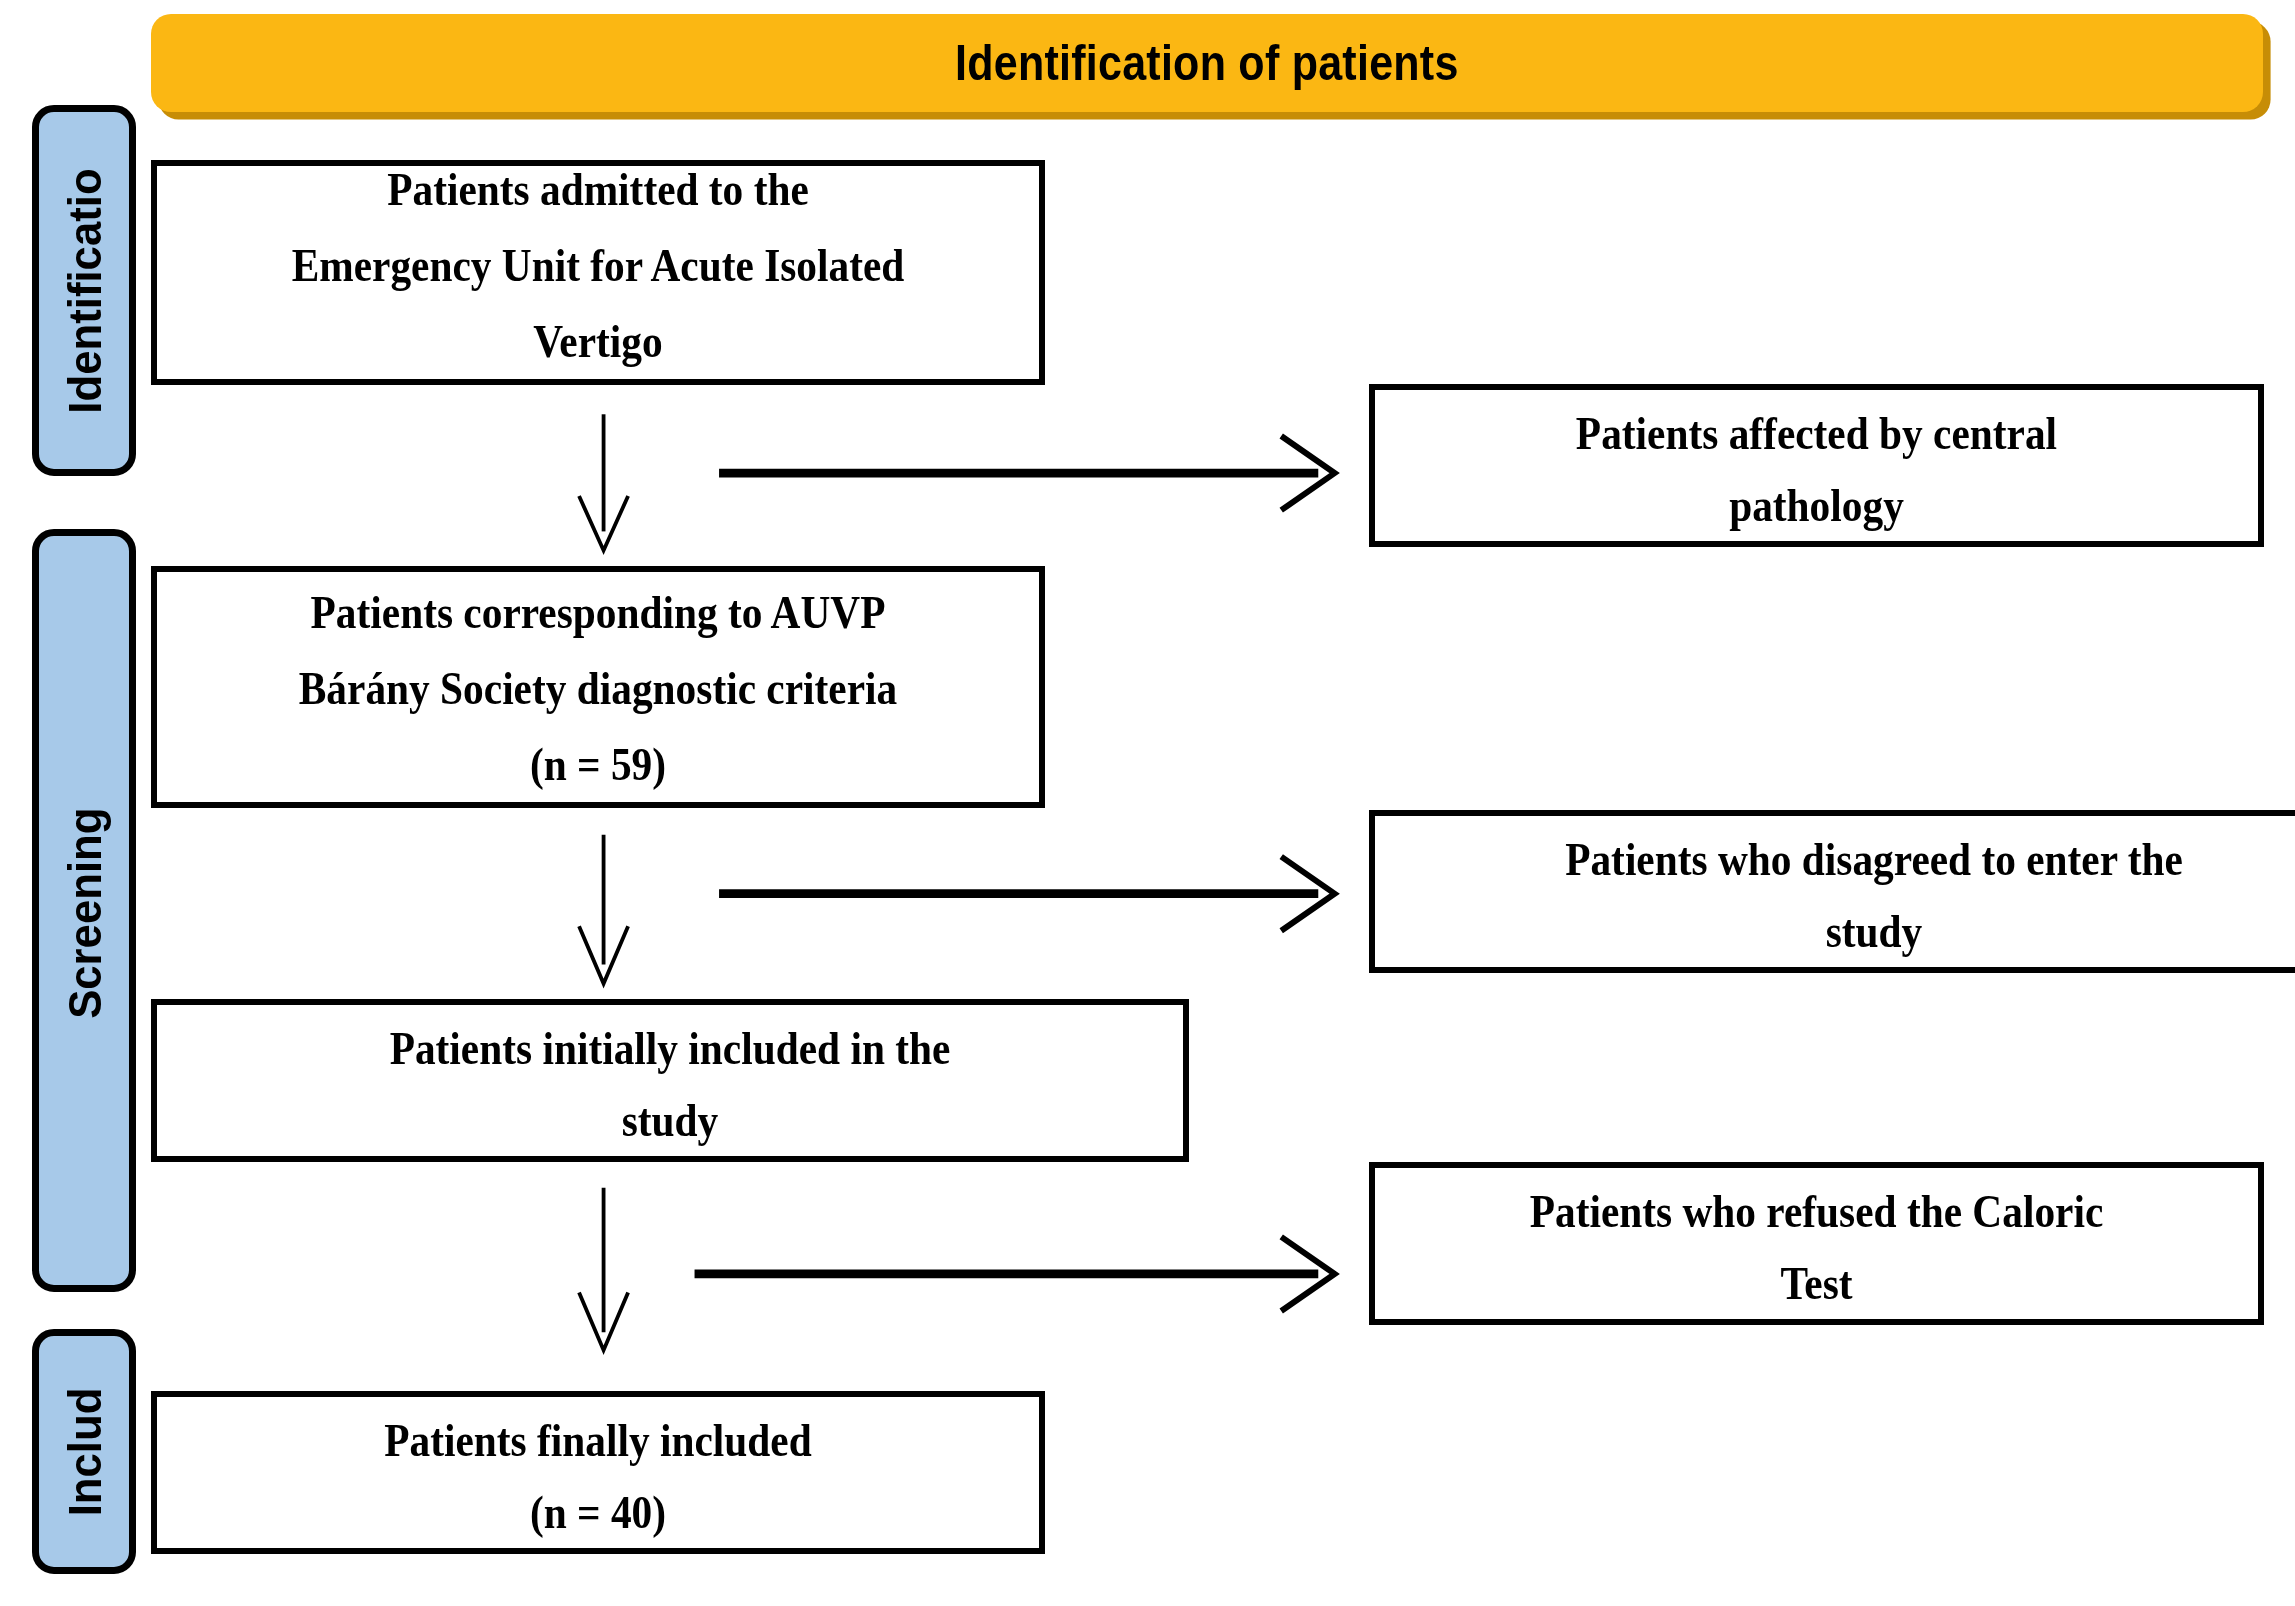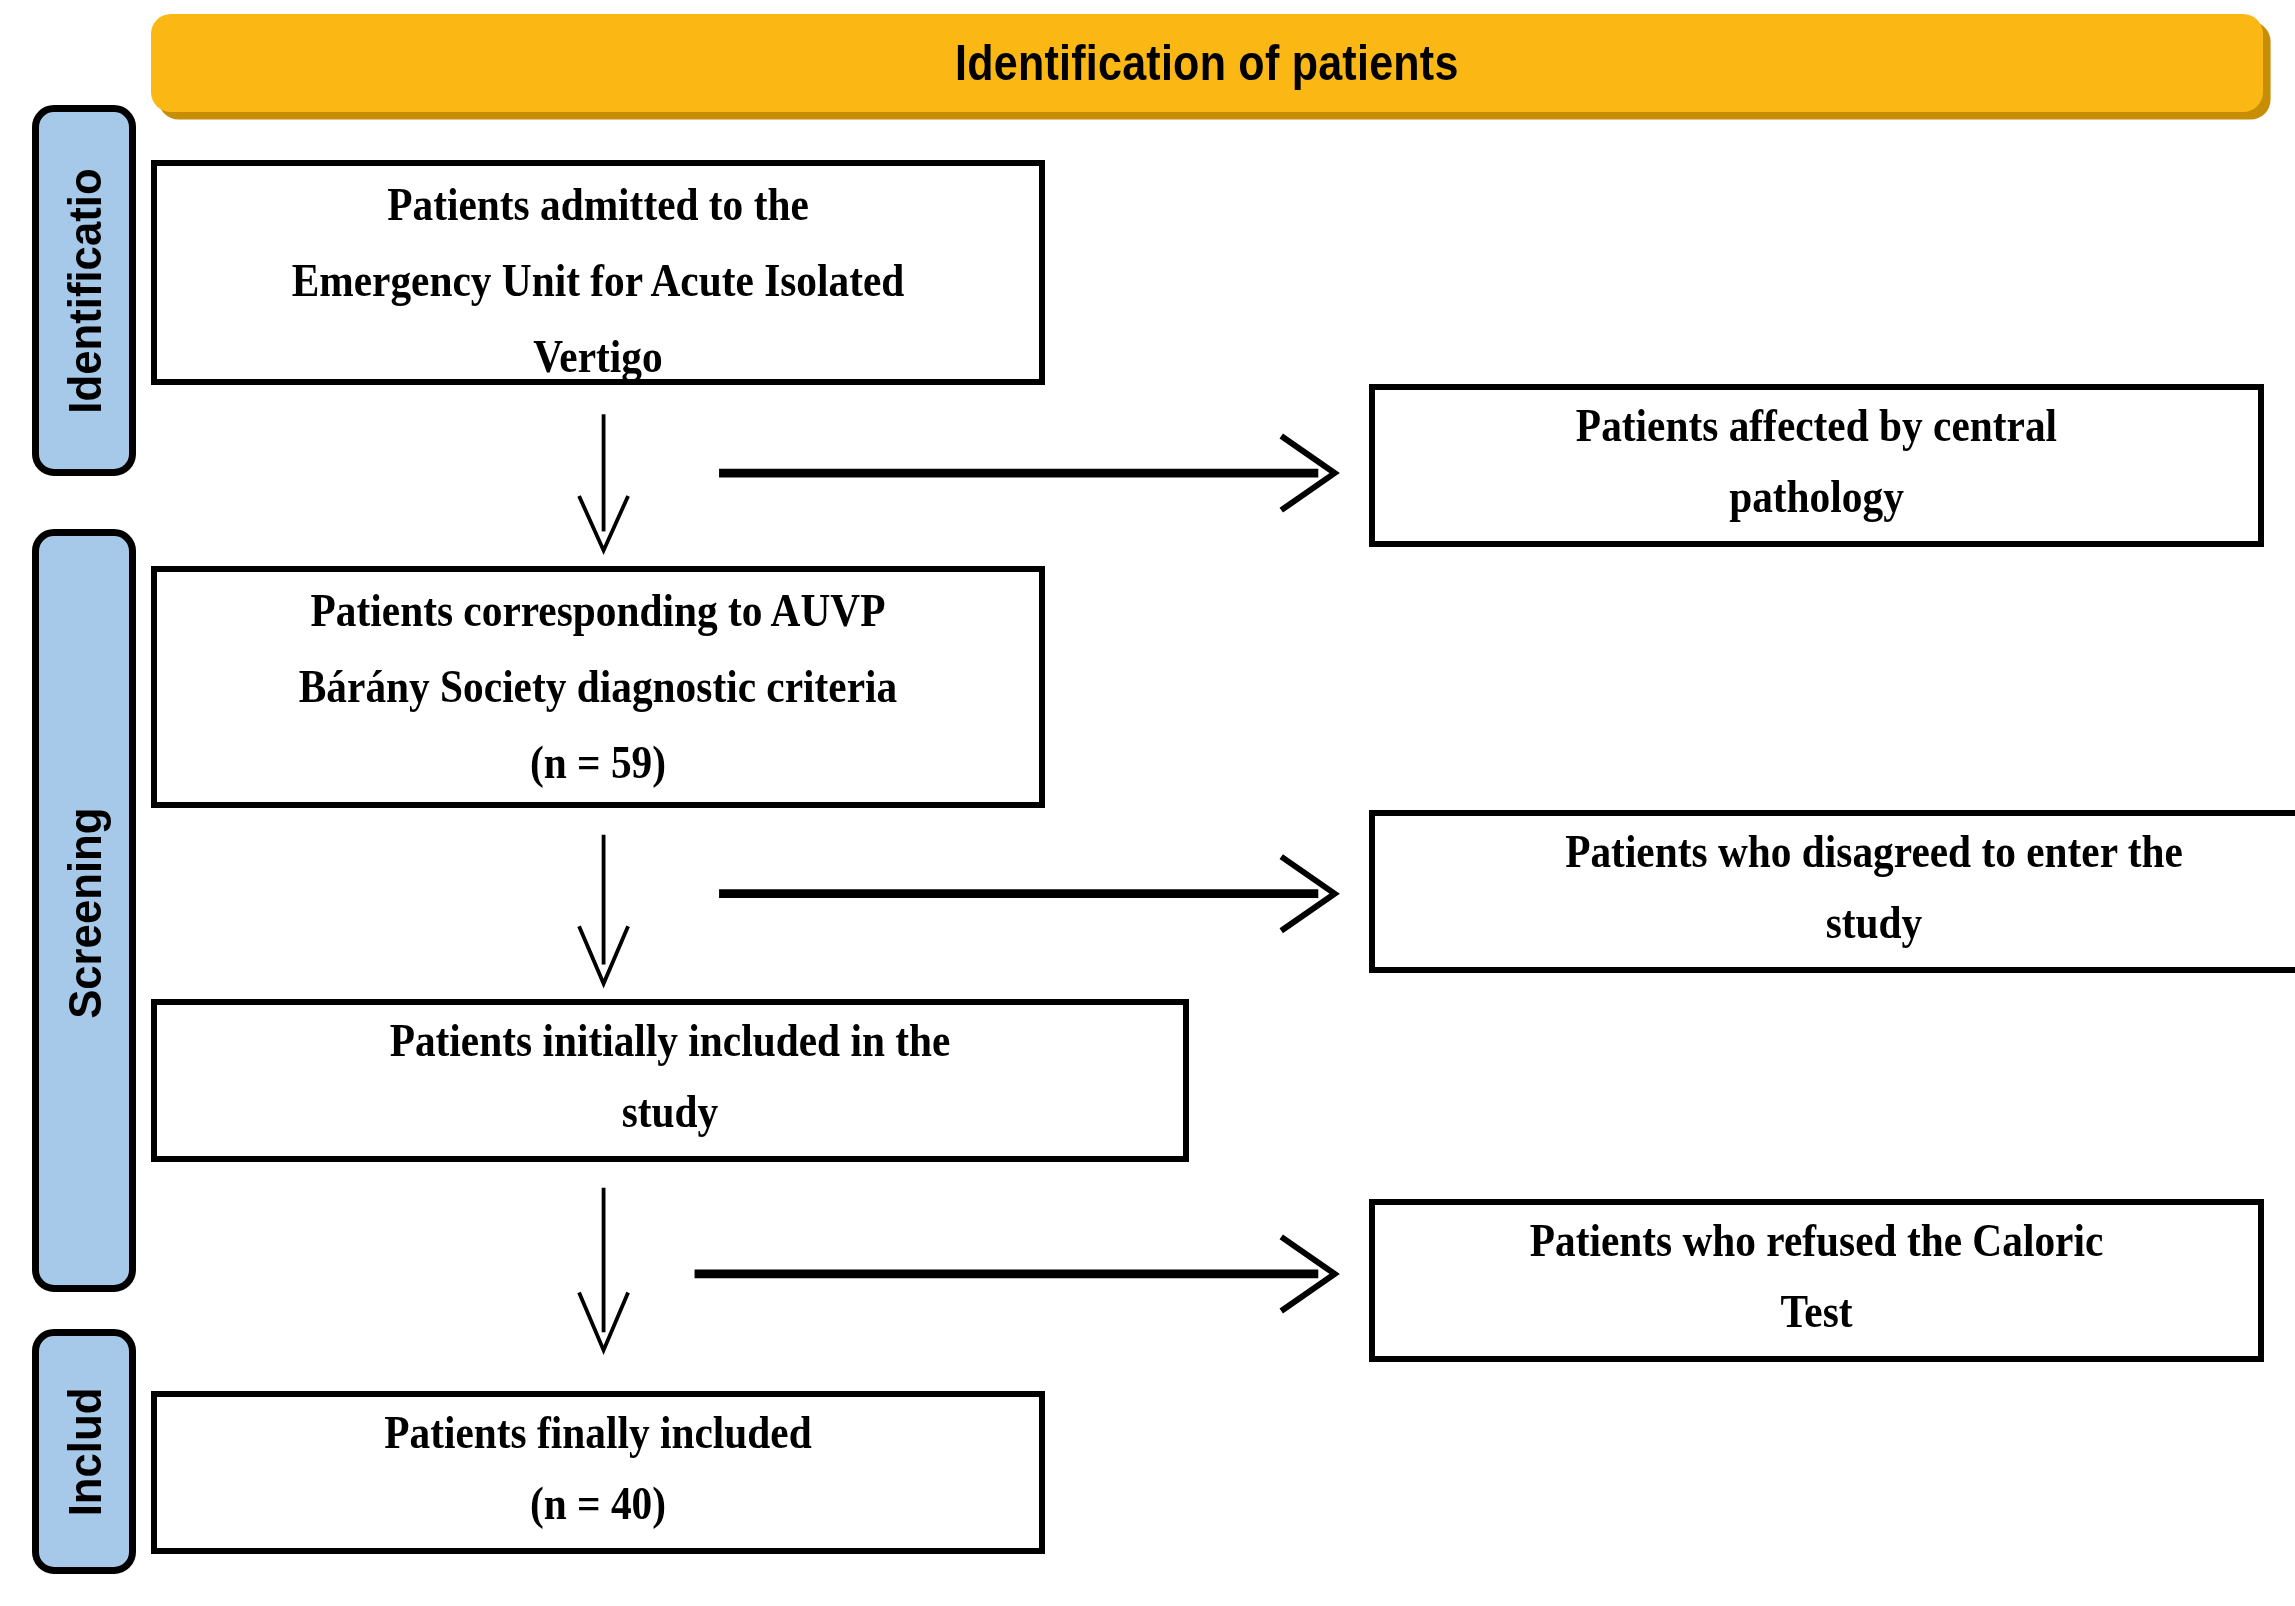--- a/index.html
+++ b/index.html
@@ -73,21 +73,21 @@
   
   .fbox {
     position: absolute;
     background: #ffffff;
     border: 6px solid #000000;
     box-sizing: border-box;
     overflow: hidden;
     z-index: 2;
     display: flex;
     flex-direction: column;
-    justify-content: flex-start;
+    justify-content: flex-end;
   }
   .fbox-text {
     font-family: "Liberation Serif", serif;
     font-weight: bold;
     font-size: 47px;
     line-height: 1.52;
     color: #000000;
     text-align: center;
     transform: scaleX(0.88);
     padding: 0 15.3px;
@@ -99,21 +99,21 @@
   #box-criteria   { left: 151px; top: 566px; width: 894px; height: 242px; }
   #box-initial    { left: 151px; top: 999px; width: 1038px; height: 163px; }
   #box-final      { left: 151px; top: 1367px; width: 894px; height: 163px; margin-top: 24px; }
 
   #box-admitted .fbox-text  { justify-content: flex-start; padding-top: 0; }
   #box-criteria .fbox-text  { }
 
   
   #box-central    { left: 1369px; top: 384px;  width: 895px; height: 163px; }
   #box-disagreed  { left: 1369px; top: 810px; width: 1010px; height: 163px; }
-  #box-refused    { left: 1369px; top: 1199px; width: 895px; height: 163px; }
+  #box-refused    { left: 1369px; top: 1162px; width: 895px; height: 163px; }
 
   
   svg.arrows {
     position: absolute;
     left: 0; top: 0;
     width: 2295px;
     height: 1607px;
     z-index: 1;
     pointer-events: none;
   }

